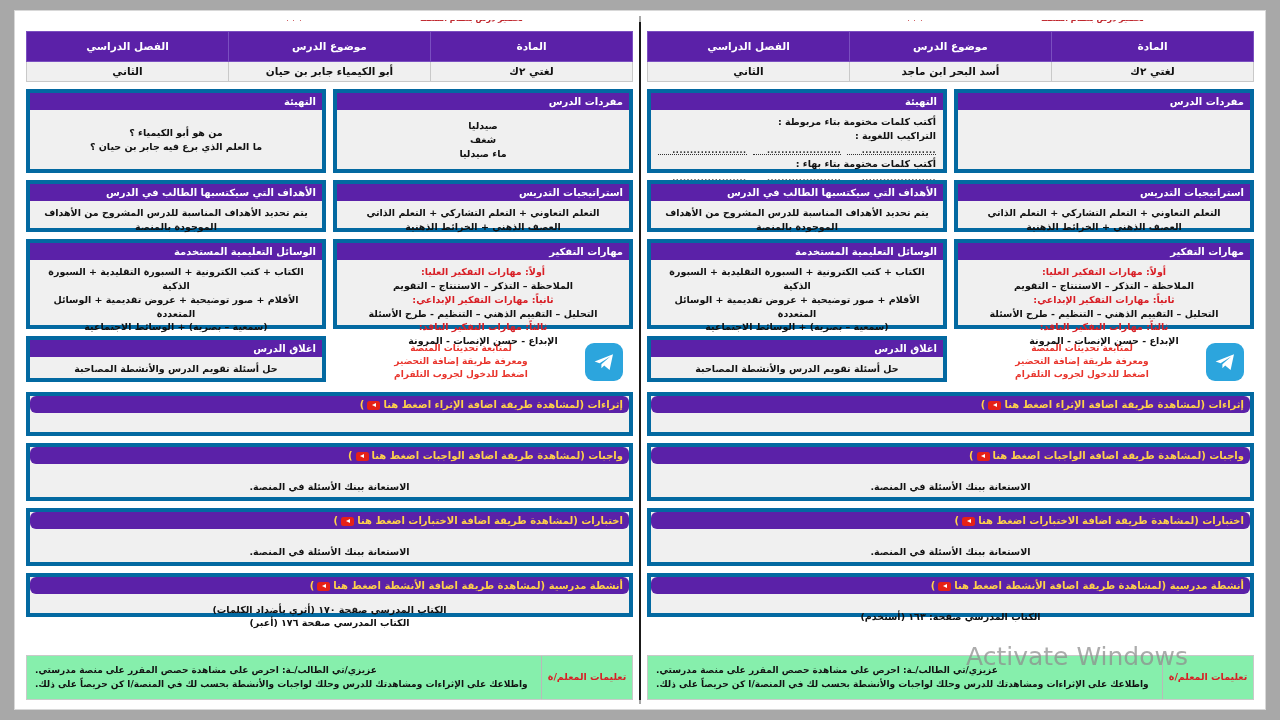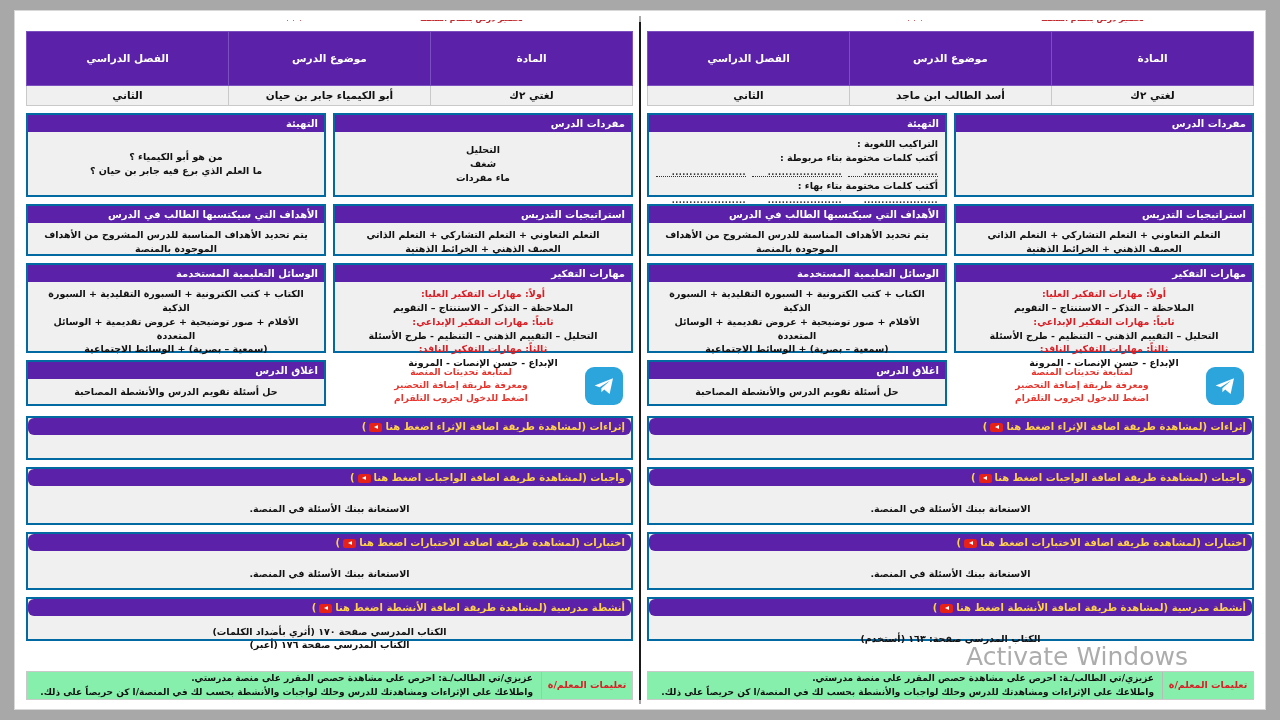--- a/index.html
+++ b/index.html
@@ -43,34 +43,34 @@
     font-size:8px;color:#c0272d;letter-spacing:26px;white-space:nowrap;
   }
 
   
   table.info{
     width:100%;border-collapse:collapse;table-layout:fixed;
     margin-bottom:7px;
   }
   table.info th{
     background:#5b21a8;color:#ffffff;font-size:10.5px;font-weight:bold;
-    border:1px solid #7a4fc0;padding:20px 4px;text-align:center;
+    border:1px solid #7a4fc0;padding:8px 4px;text-align:center;
     line-height:1.25;
   }
   table.info td{
     background:#f0f0f0;color:#111;font-size:10.5px;font-weight:bold;
     border:1px solid #c9c9c9;padding:3px 12px;text-align:center;
     line-height:1.25;
   }
 
   
   .row2{display:flex;gap:7px;margin-bottom:7px;}
   .col{flex:1 1 0;min-width:0;display:flex;flex-direction:column;}
   .card{
-    border:2px solid #0369a1;background:#f0f0f0;
+    border:4px solid #0369a1;background:#f0f0f0;
     display:flex;flex-direction:column;box-sizing:border-box;
   }
   .card-hd{
     background:#5b21a8;color:#ffffff;font-size:10px;font-weight:bold;
     padding:2px 6px;text-align:right;line-height:1.3;
   }
   .card-hd.gold{color:#ffd24a;border-radius:6px;}
   .card-bd{
     flex:1 1 auto;padding:5px 7px;font-size:9.5px;color:#111;
     font-weight:bold;line-height:1.45;text-align:center;
@@ -117,22 +117,22 @@
   .teach{
     display:flex;border:1px solid #c9c9c9;background:#86efac;margin-bottom:4px;
   }
   .teach-lbl{
     flex:0 0 86px;color:#d81f26;font-size:9.5px;font-weight:bold;
     display:flex;align-items:center;justify-content:center;
     border-left:1px solid #b9b9b9;padding:4px 2px;text-align:center;
     line-height:1.3;
   }
   .teach-txt{
-    flex:1 1 auto;padding:0 8px;font-size:9px;font-weight:bold;
-    color:#111;line-height:1.5;text-align:right;
+    flex:1 1 auto;padding:8px 8px;font-size:9px;font-weight:bold;
+    color:#111;line-height:1.5;text-align:left;
   }
 
   .spacer{flex:1 1 auto;}
 
   
   .wm{
     position:absolute;pointer-events:none;
     right:72px;top:628px;text-align:center;
     color:#8d8d8d;opacity:.72;z-index:40;
     font-family:"DejaVu Sans","Liberation Sans",sans-serif;
@@ -156,38 +156,38 @@
 
       <table class="info">
         <tbody>
             <tr>
           <th>المادة</th>
           <th>موضوع الدرس</th>
           <th>الفصل الدراسي</th>
         </tr>
         <tr>
           <td>لغتي ٢ك</td>
-          <td>أسد الطالب ابن ماجد</td>
+          <td>أسد البحر ابن ماجد</td>
           <td>الثاني</td>
         </tr>
       </tbody>
         </table>
 
       <div class="row2">
         <div class="col">
           <div class="card" style="height:84px">
             <div class="card-hd">مفردات الدرس</div>
           </div>
         </div>
         <div class="col">
           <div class="card" style="height:84px">
             <div class="card-hd">التهيئة</div>
             <div class="card-bd right">
+              <div>أكتب كلمات مختومة بتاء مربوطة :</div>
               <div>التراكيب اللغوية :</div>
-              <div>أكتب كلمات مختومة بتاء مربوطة :</div>
               <div class="dots-row">
                 <div class="dots">.....................</div>
                 <div class="dots">.....................</div>
                 <div class="dots">.....................</div>
               </div>
               <div>أكتب كلمات مختومة بتاء بهاء :</div>
               <div class="dots-row">
                 <div class="dots">.....................</div>
                 <div class="dots">.....................</div>
                 <div class="dots">.....................</div>
@@ -342,23 +342,23 @@
         </tr>
       </tbody>
         </table>
 
       <div class="row2">
         <div class="col">
           <div class="card" style="height:84px">
             <div class="card-hd">مفردات الدرس</div>
             <div class="card-bd center-mid">
               <div>
-                <div>التحليل</div>
+                <div>صيدليا</div>
                 <div>شغف</div>
-                <div>ماء مفردات</div>
+                <div>ماء صيدليا</div>
               </div>
             </div>
           </div>
         </div>
         <div class="col">
           <div class="card" style="height:84px">
             <div class="card-hd">التهيئة</div>
             <div class="card-bd center-mid">
               <div>
                 <div>من هو أبو الكيمياء ؟</div>

